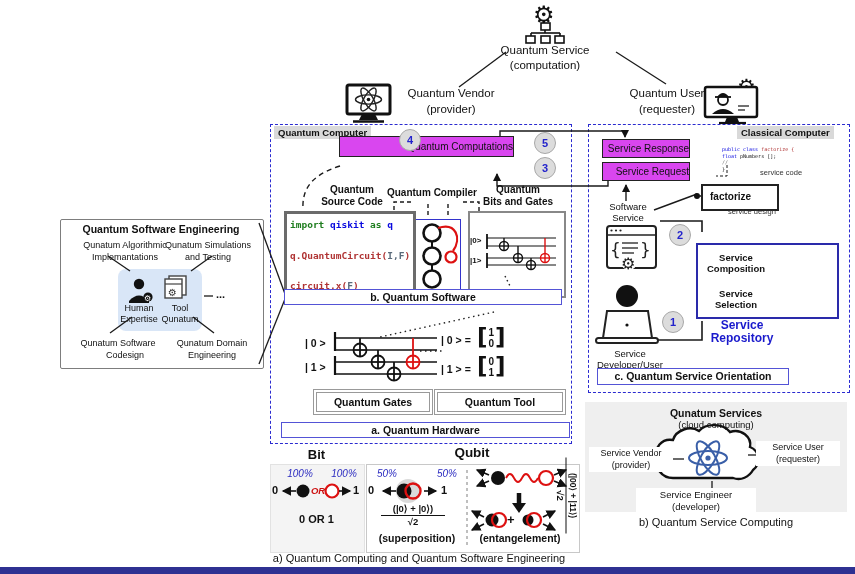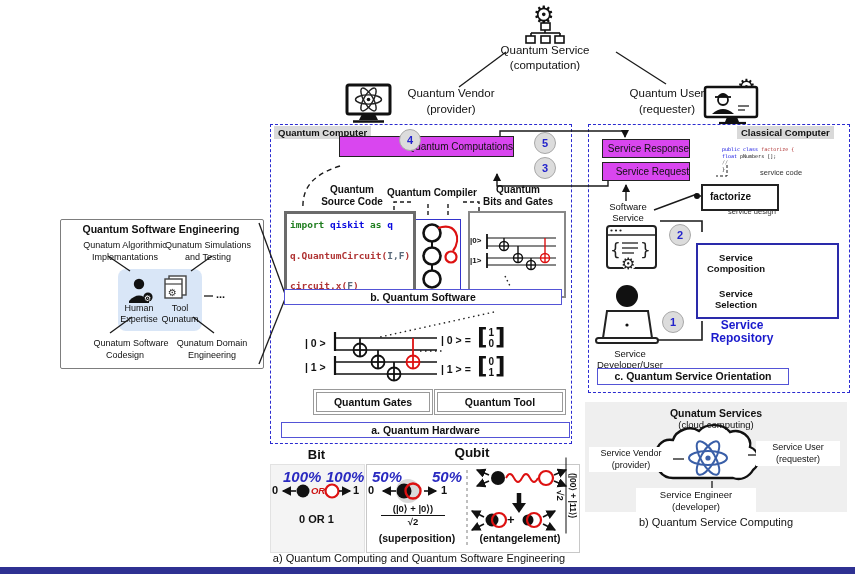--- a/index.html
+++ b/index.html
@@ -25,21 +25,21 @@
   .mat .col{display:flex;flex-direction:column;font-size:10px;line-height:11px;padding:0 1px;text-align:center}
   .frac{position:absolute;text-align:center;font-weight:bold;z-index:2}
   .frac .num{border-bottom:1.5px solid #111;padding:0 2px;font-size:9.5px;line-height:12px}
   .frac .den{font-size:9.5px;line-height:12px}
   .rot{transform:rotate(90deg)}
   .qsebox{position:absolute;border:1.5px solid #7d7d7d;background:#fff;z-index:0;border-radius:2px}
   .qsecenter{position:absolute;background:#d9e6f7;border-radius:8px;z-index:1}
   .wchip{position:absolute;background:#fff;text-align:center;z-index:2;font-size:9px;line-height:1.3;padding:1px 2px;white-space:nowrap}
   .tinycode{position:absolute;font-family:"DejaVu Sans Mono",monospace;font-size:5px;line-height:6.5px;z-index:2;white-space:nowrap}
   .kgreen{color:#1e7d1e}.kblue{color:#0a0adf}.kred{color:#b03434}.kgray{color:#5a6a7a}
-  .pct{color:#2a2ac0;font-weight:bold;font-style:italic;font-size:15px}
+  .pct{color:#2a2ac0;font-weight:normal;font-style:italic;font-size:10px}
   .redtxt{color:#cc1111}
   .bottombar{position:absolute;left:0;top:567px;width:855px;height:7px;background:#2e3192;z-index:4}
 </style>
 </head>
 <body>
 
 <div class="stage">
 
   <div class="dashbox" style="left:270px;top:124px;width:300px;height:318px"></div>
   <div class="dashbox" style="left:588px;top:124px;width:260px;height:267px"></div>
@@ -374,21 +374,21 @@
   <div class="t c b" style="left:60px;top:223px;width:202px;font-size:10.5px">Quantum Software Engineering</div>
   <div class="t c" style="left:64px;top:240px;width:122px;font-size:9px">Qunatum Algorithmic</div>
   <div class="t c" style="left:64px;top:252px;width:122px;font-size:9px">Implemantations</div>
   <div class="t c" style="left:158px;top:240px;width:100px;font-size:9px">Qunatum Simulations</div>
   <div class="t c" style="left:158px;top:252px;width:100px;font-size:9px">and Testing</div>
   <div class="t c" style="left:116px;top:303px;width:46px;font-size:9px;z-index:2">Human</div>
   <div class="t c" style="left:116px;top:314px;width:46px;font-size:9px;z-index:2">Expertise</div>
   <div class="t c" style="left:158px;top:303px;width:44px;font-size:9px;z-index:2">Tool</div>
   <div class="t c" style="left:158px;top:314px;width:44px;font-size:9px;z-index:2">Qunatum</div>
   <div class="t b" style="left:216px;top:288px;font-size:11px">...</div>
-  <div class="t c" style="left:76px;top:338px;width:110px;font-size:9px">Qunatum Software</div>
+  <div class="t c" style="left:63px;top:338px;width:110px;font-size:9px">Qunatum Software</div>
   <div class="t c" style="left:70px;top:350px;width:110px;font-size:9px">Codesign</div>
   <div class="t c" style="left:162px;top:338px;width:100px;font-size:9px">Qunatum Domain</div>
   <div class="t c" style="left:162px;top:350px;width:100px;font-size:9px">Engineering</div>
 
   <div class="chip" style="left:737px;top:126px">Classical Computer</div>
   <div class="rbox" style="left:602px;top:139px;width:86px;height:17px;font-size:10px;line-height:17px">Service Response</div>
   <div class="rbox" style="left:602px;top:162px;width:86px;height:17px;font-size:10px;line-height:17px">Service Request</div>
 
   <div class="tinycode" style="left:722px;top:146px">
     <div><span class="kblue">public class </span><span class="kred">factorize {</span></div>

